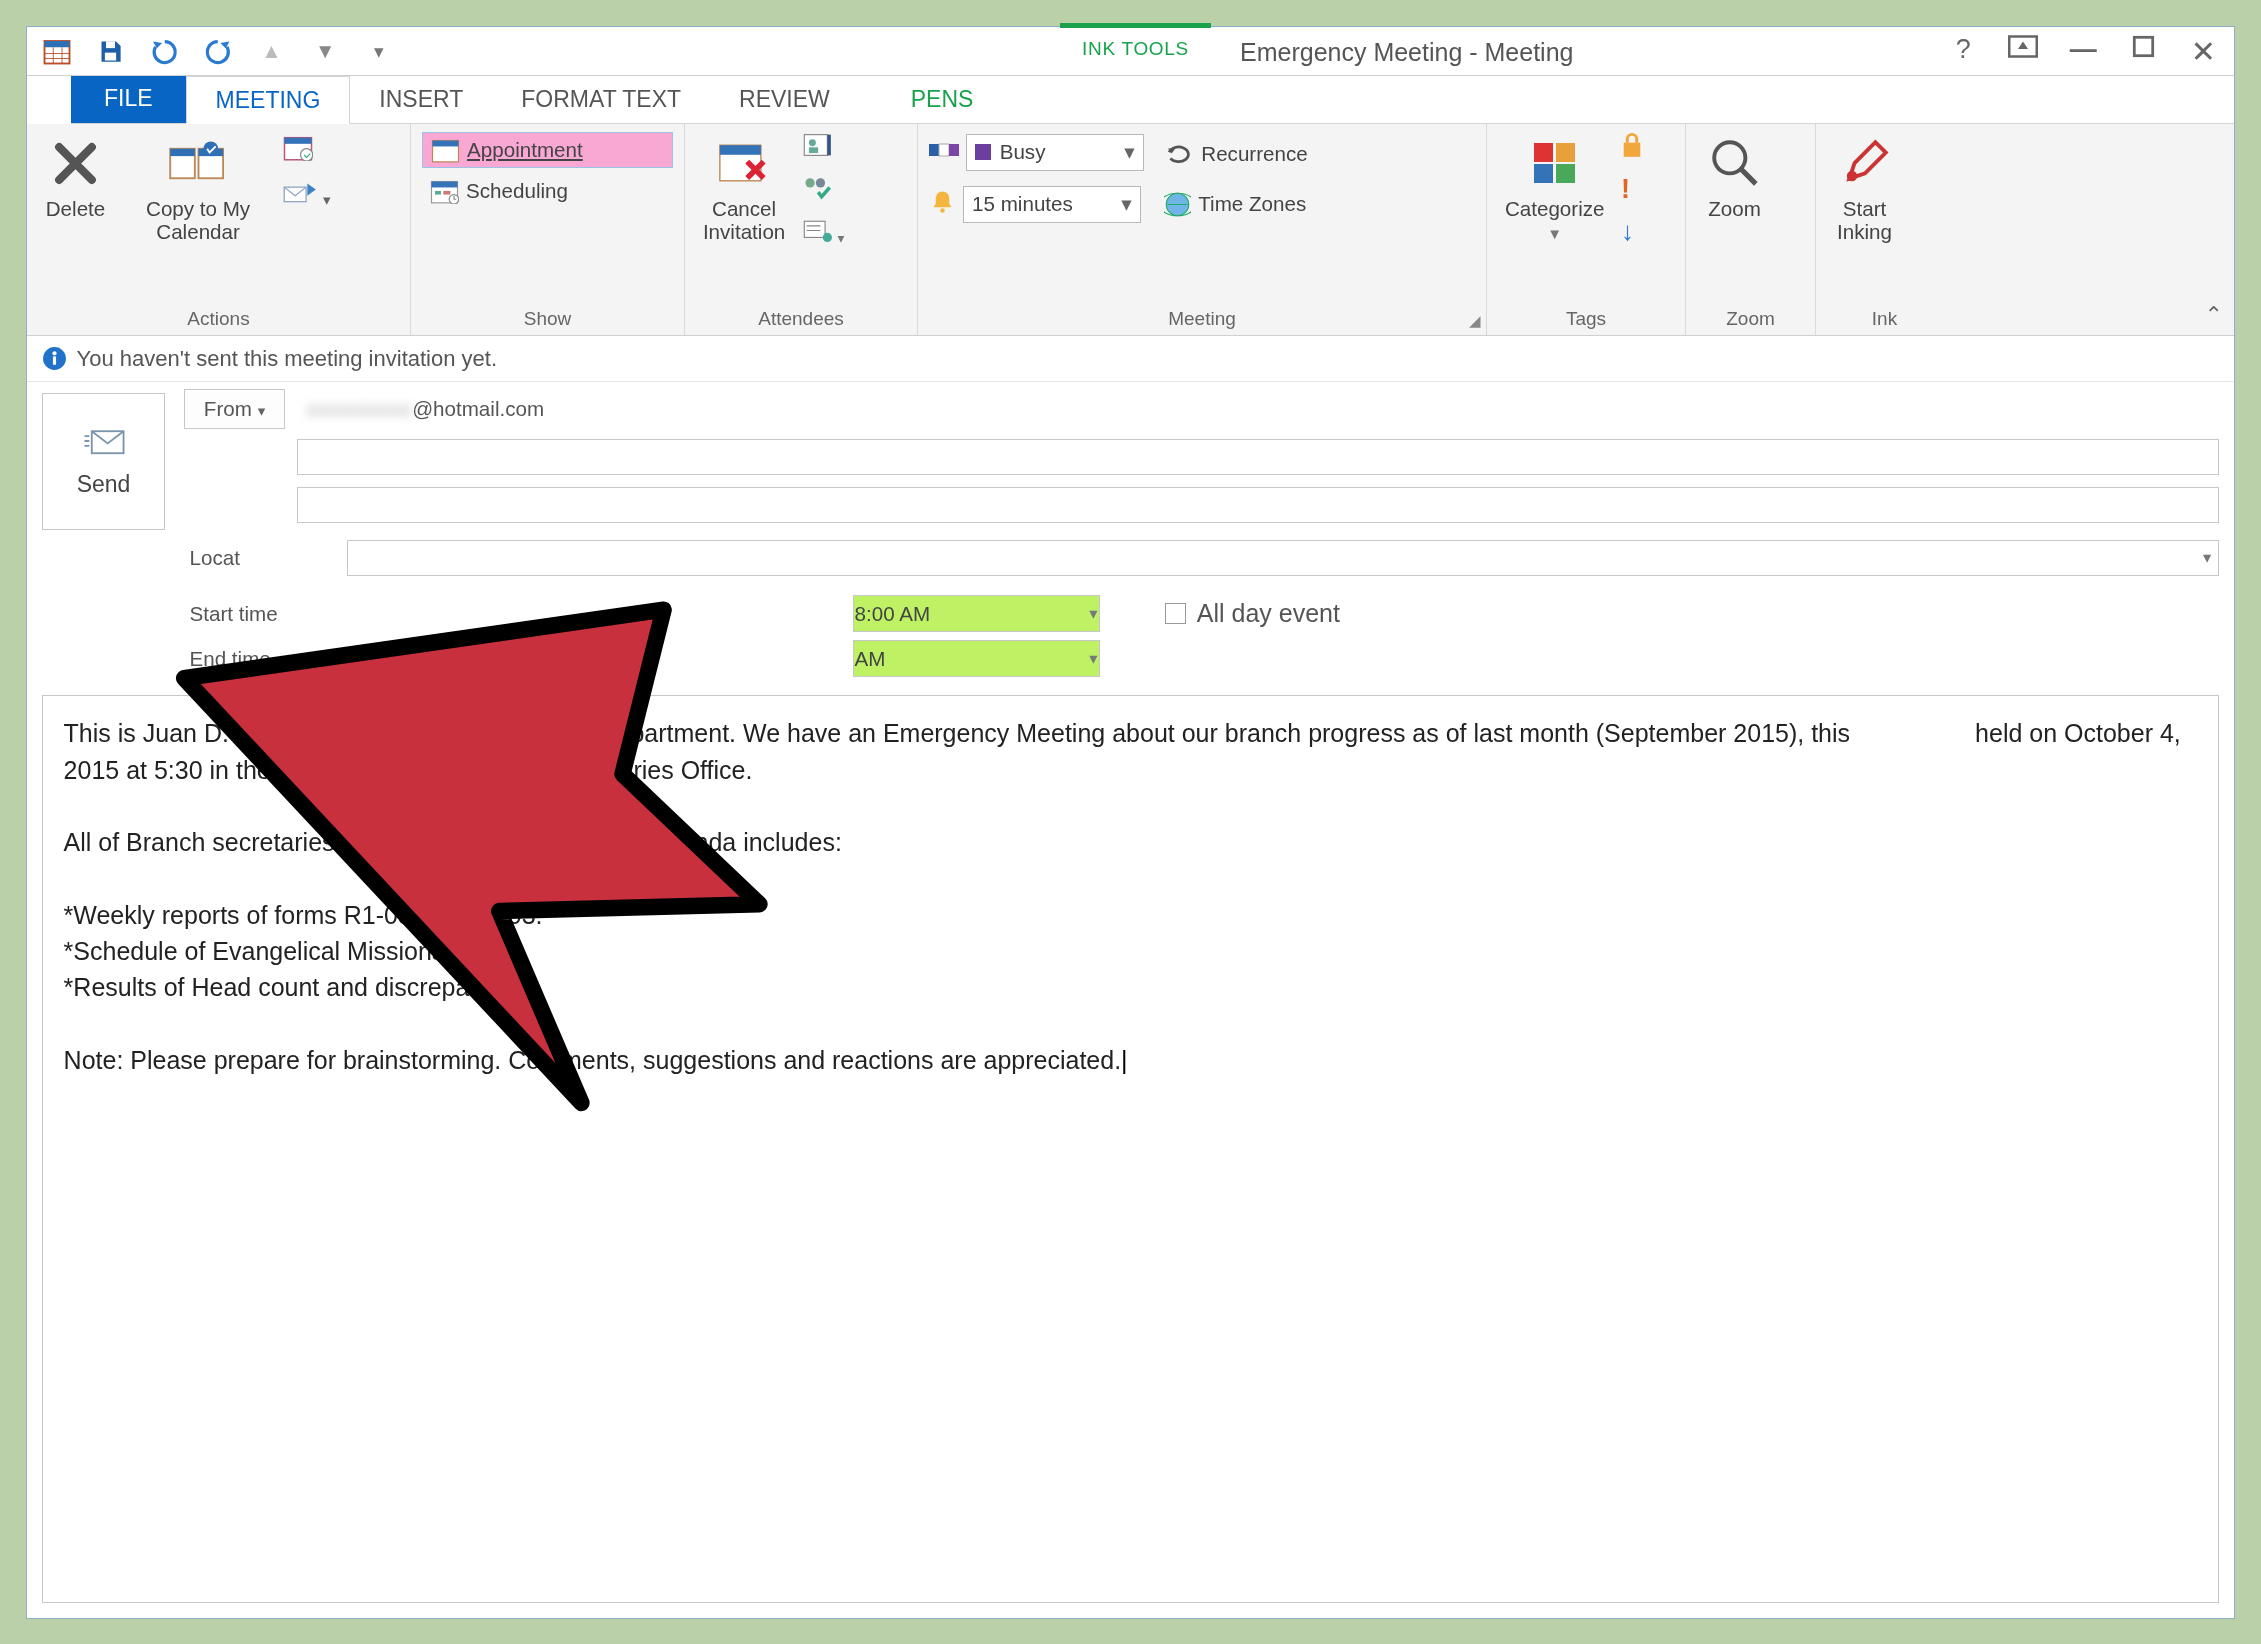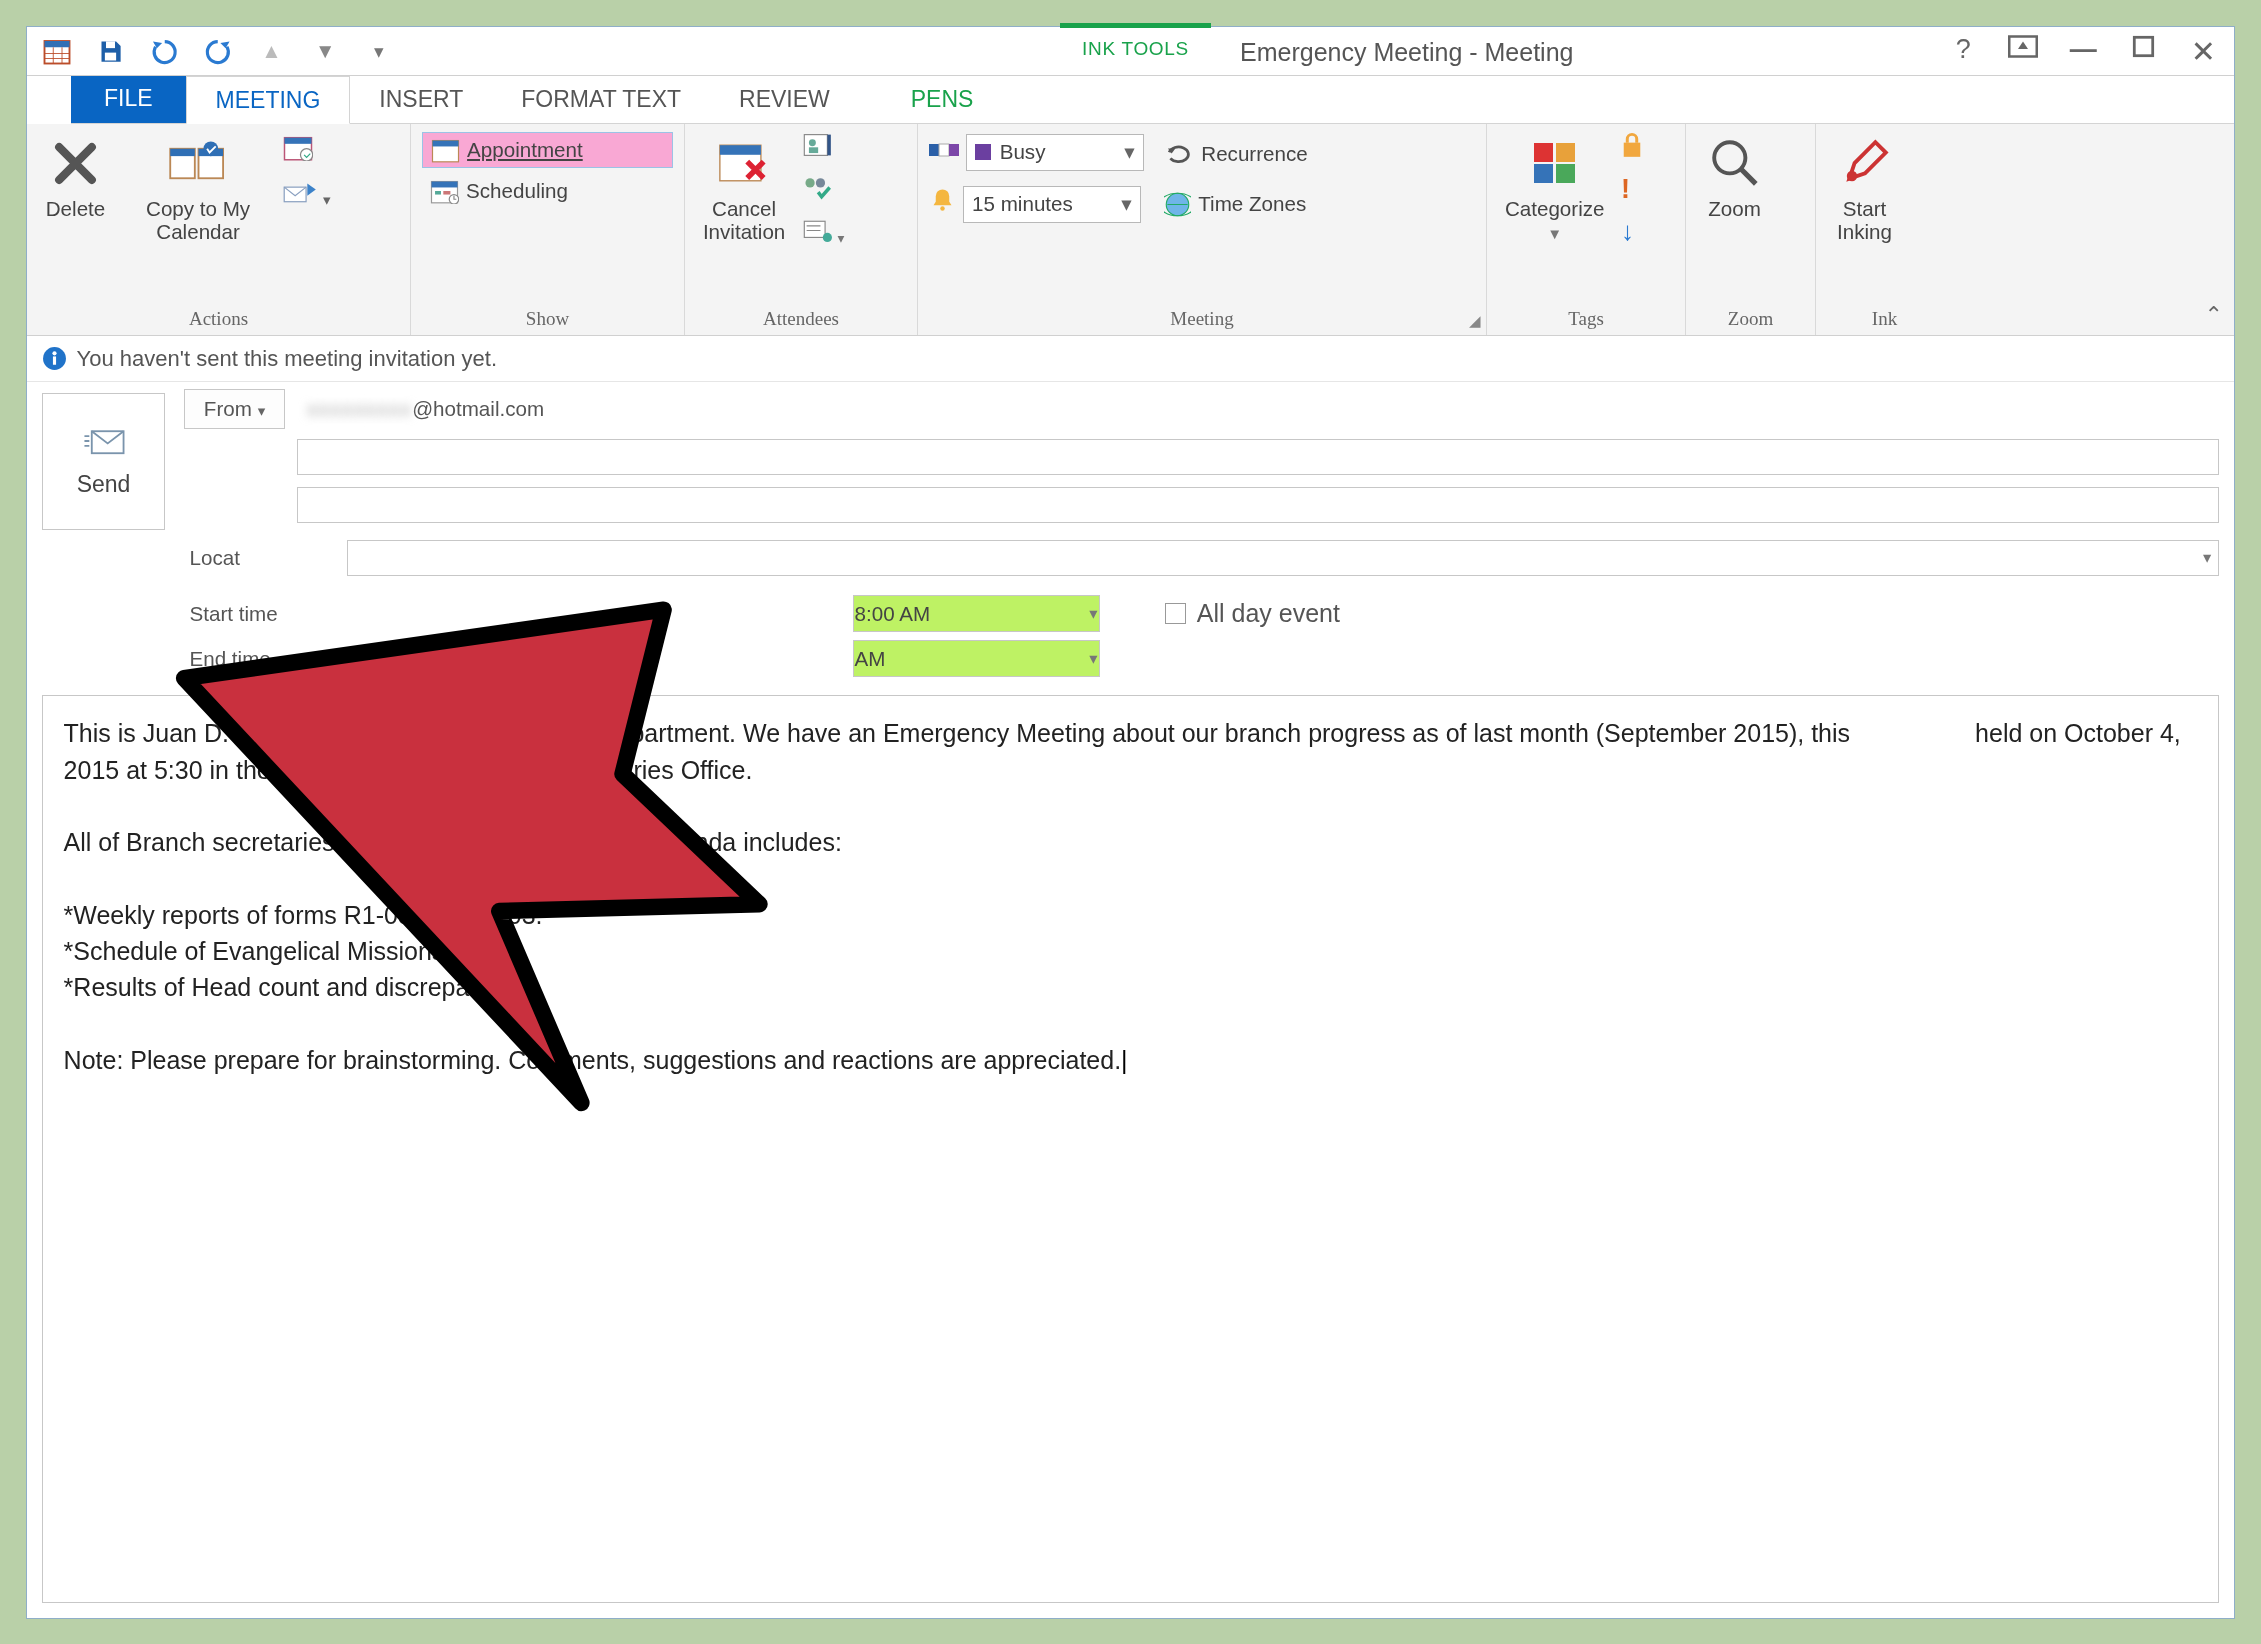--- a/index.html
+++ b/index.html
@@ -96,21 +96,21 @@
     position:relative;
   }
   .rgroup {
     display:flex;
     flex-direction:column;
     justify-content:space-between;
     border-right:0.7px solid #d9d9d9;
     padding: 5.5px 11px 2.7px;
   }
   .rgroup .buttons { display:flex; gap: 9.6px; flex:1; align-items:flex-start; }
-  .rgroup .glabel { text-align:center; font-size:19px; color:#666; padding-bottom:2.7px;font-family:Liberation Serif, serif; }
+  .rgroup .glabel { text-align:center; font-size:19px; color:#666; padding-bottom:2.7px; }
   .bigbtn { display:flex; flex-direction:column; align-items:center; gap:4.1px; padding:4.1px 6.9px; min-width:75px; }
   .bigbtn .icn { width:59px; height:59px; display:flex; align-items:center; justify-content:center; font-size:41px; }
   .bigbtn .lbl { font-size:20.6px; color:#444; text-align:center; line-height:1.15; }
   .smallbtn { display:flex; align-items:center; gap:6.9px; padding:4.1px 8.2px; font-size:20.6px; color:#444; }
   .smallbtn.sel { background:#f9a8d4; border:0.7px solid #9bc3e6;text-decoration:underline; }
   .vcol { display:flex; flex-direction:column; gap:5.5px; }
   .combo {
     height:37px;
     background:#fff;
     border:0.7px solid #b8b8b8;
@@ -380,21 +380,21 @@
                   <rect x="20" y="4" width="10" height="12" fill="#7c46a8"></rect>
                 </svg></span>
             <div class="combo">
               <div class="left">
                   <span class="sq" style="background:#6b3fa0"></span>
                   <span>Busy</span>
                 </div>
               <span class="chev">▾</span>
             </div>
           </div>
-          <div style="display:flex; align-items:flex-start; gap:6.9px">
+          <div style="display:flex; align-items:center; gap:6.9px">
             <span><svg width="27" height="27" viewBox="0 0 24 24">
                   <path d="M12 3a6 6 0 0 0-6 6v5l-2 3h16l-2-3v-5a6 6 0 0 0-6-6z" fill="#f4b63f"></path>
                   <circle cx="12" cy="20" r="2" fill="#f4b63f"></circle>
                 </svg></span>
             <div class="combo">
               <div class="left">
                   <span>15 minutes</span>
                 </div>
               <span class="chev">▾</span>
             </div>

